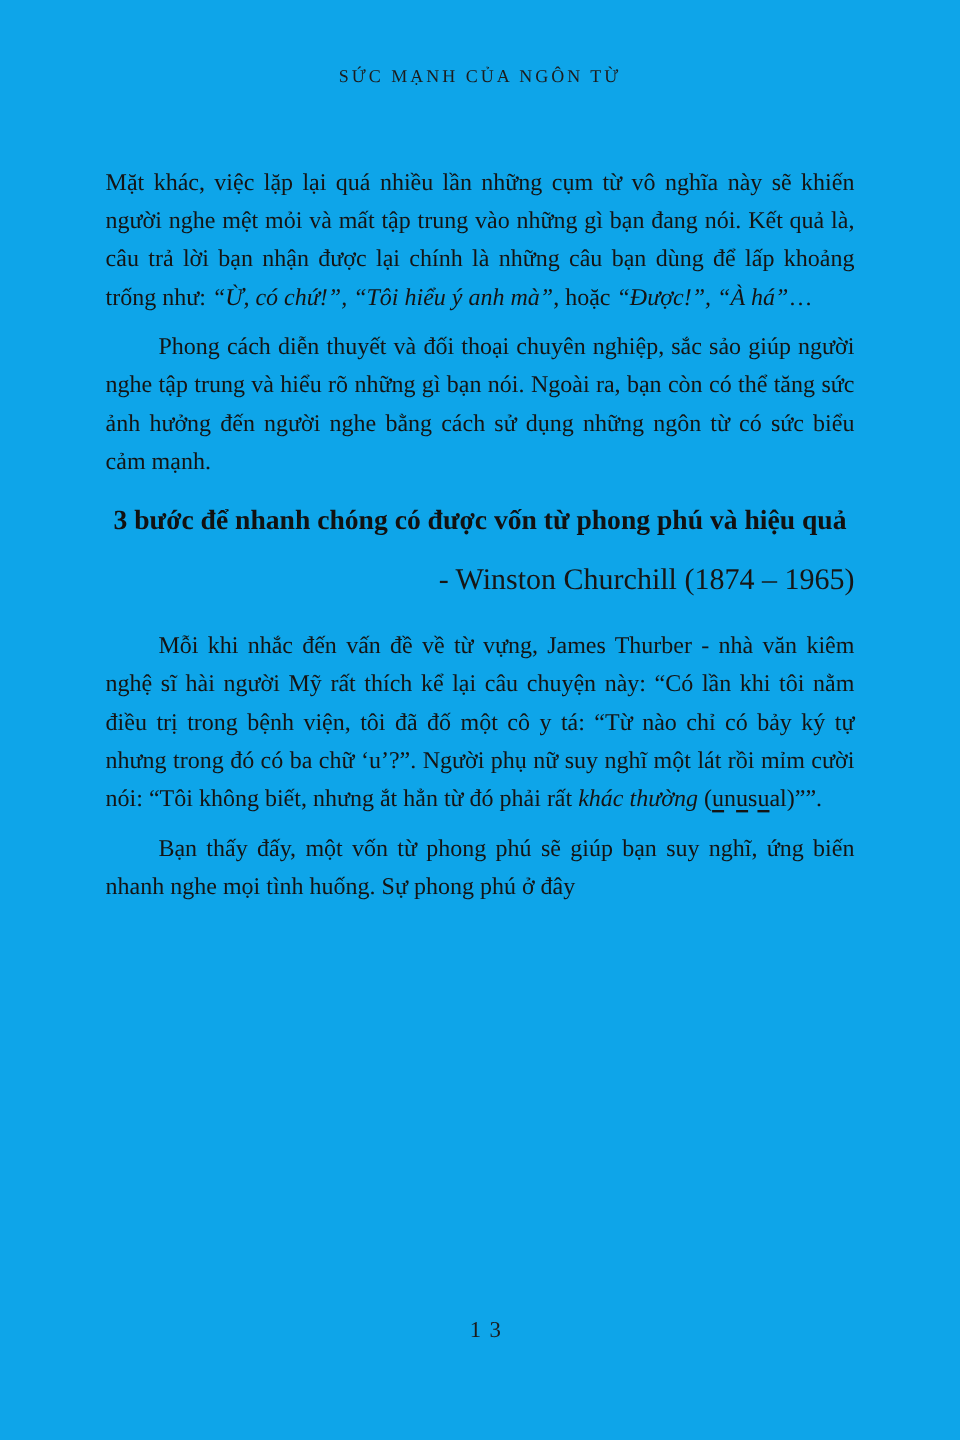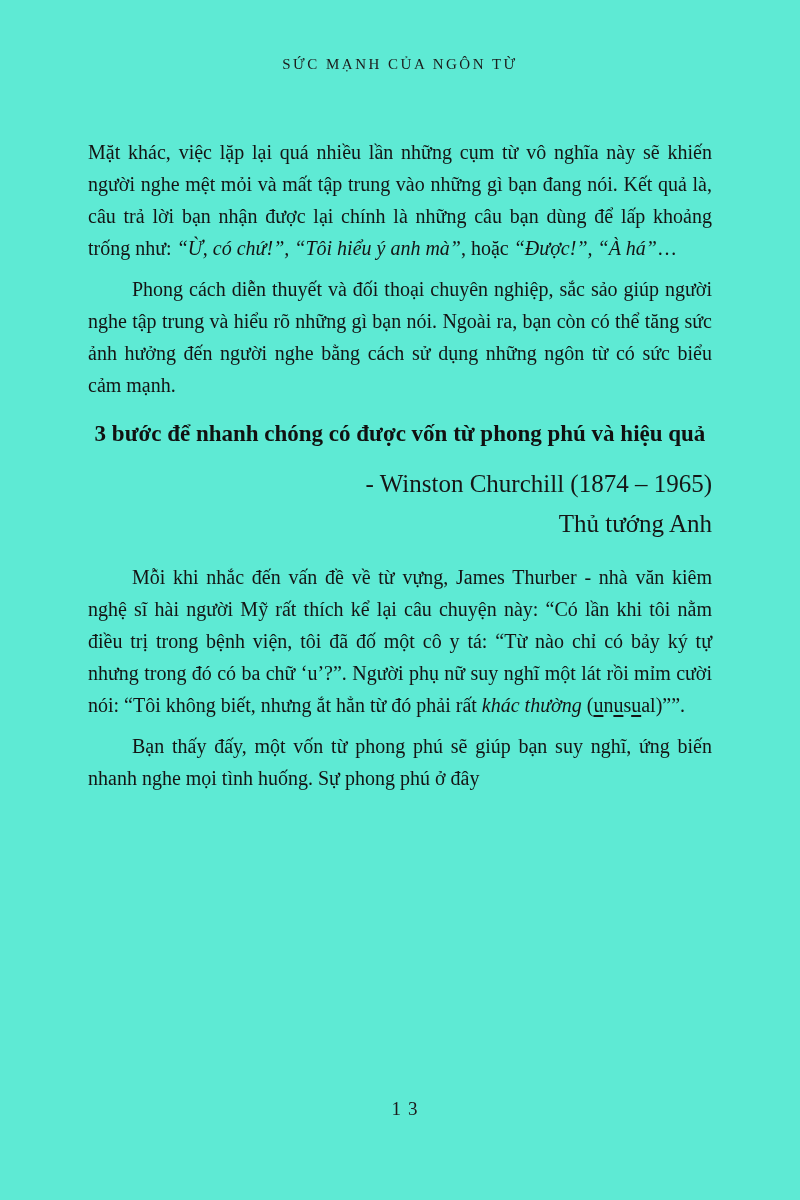--- a/index.html
+++ b/index.html
@@ -2,21 +2,21 @@
 <html><head>
 <meta charset="utf-8">
 <style>
   * { margin: 0; padding: 0; box-sizing: border-box; }
   html, body { background: #ffffff; }
   .page {
     position: relative;
     width: 800px;
     height: 1200px;
     margin: 0 auto;
-    background: #5eead4;
+    background: #0ea5e9;
     color: #141414;
     font-family: "Liberation Serif", "DejaVu Serif", serif;
     overflow: hidden;
   }
   .running-header {
     position: absolute;
     top: 56px;
     left: 0;
     right: 0;
     text-align: center;
@@ -80,20 +80,19 @@
 
 <div class="page">
   <div class="running-header">SỨC MẠNH CỦA NGÔN TỪ</div>
 
   <div class="content">
       <p class="para"><span class="seg-normal">Mặt khác, việc lặp lại quá nhiều lần những cụm từ vô nghĩa này sẽ khiến người nghe mệt mỏi và mất tập trung vào những gì bạn đang nói. Kết quả là, câu trả lời bạn nhận được lại chính là những câu bạn dùng để lấp khoảng trống như: </span><span class="seg-italic">“Ừ, có chứ!”, “Tôi hiểu ý anh mà”</span><span class="seg-normal">, hoặc </span><span class="seg-italic">“Được!”, “À há”</span><span class="seg-normal">…</span></p>
       <p class="para indent"><span class="seg-normal">Phong cách diễn thuyết và đối thoại chuyên nghiệp, sắc sảo giúp người nghe tập trung và hiểu rõ những gì bạn nói. Ngoài ra, bạn còn có thể tăng sức ảnh hưởng đến người nghe bằng cách sử dụng những ngôn từ có sức biểu cảm mạnh.</span></p>
       <h2 class="section-heading">3 bước để nhanh chóng có được vốn từ phong phú và hiệu quả</h2>
       <div class="attribution">
         <div class="attribution-line">- Winston Churchill (1874 – 1965)</div>
-        <div class="attribution-line">Thủ tướng Anh</div>
       </div>
       <p class="para indent"><span class="seg-normal">Mỗi khi nhắc đến vấn đề về từ vựng, James Thurber - nhà văn kiêm nghệ sĩ hài người Mỹ rất thích kể lại câu chuyện này: “Có lần khi tôi nằm điều trị trong bệnh viện, tôi đã đố một cô y tá: “Từ nào chỉ có bảy ký tự nhưng trong đó có ba chữ ‘u’?”. Người phụ nữ suy nghĩ một lát rồi mỉm cười nói: “Tôi không biết, nhưng ắt hẳn từ đó phải rất </span><span class="seg-italic">khác thường</span><span class="seg-normal"> (</span><span class="seg-underline">u</span><span class="seg-normal">n</span><span class="seg-underline">u</span><span class="seg-normal">s</span><span class="seg-underline">u</span><span class="seg-normal">al)””.</span></p>
       <p class="para indent"><span class="seg-normal">Bạn thấy đấy, một vốn từ phong phú sẽ giúp bạn suy nghĩ, ứng biến nhanh nghe mọi tình huống. Sự phong phú ở đây</span></p>
     </div>
 
   <div class="page-number">13</div>
 </div>
 
 </body></html>

